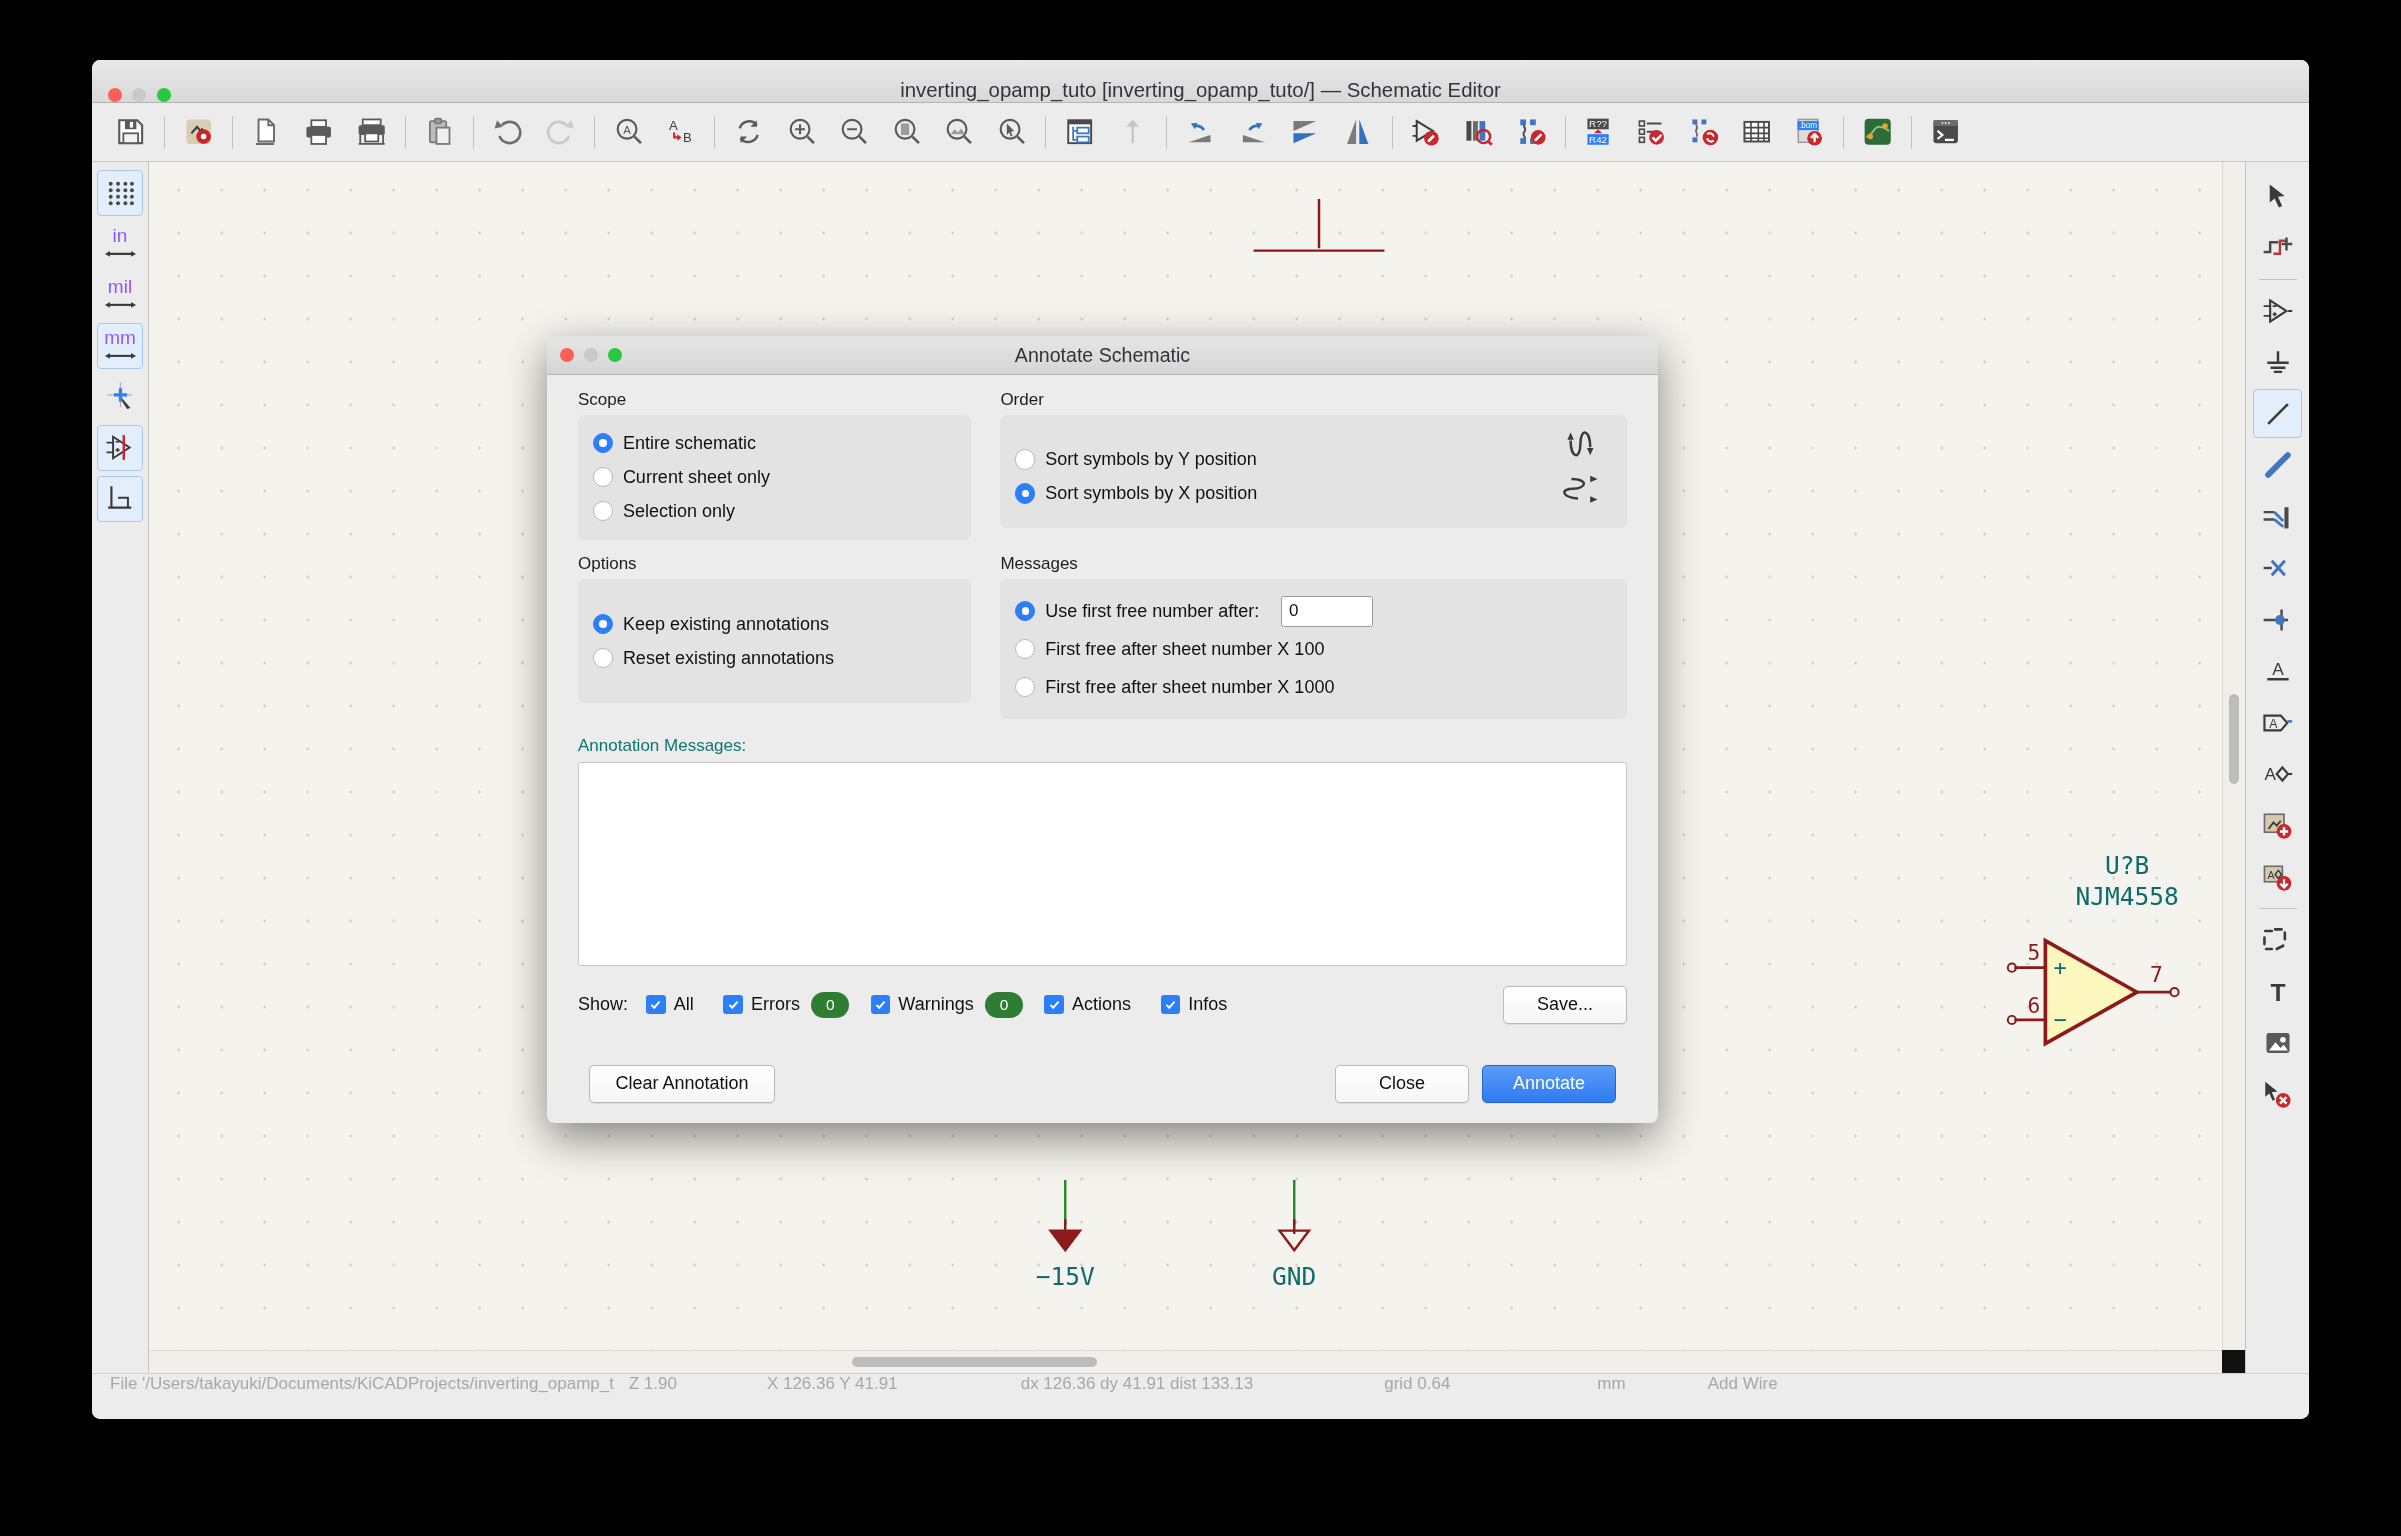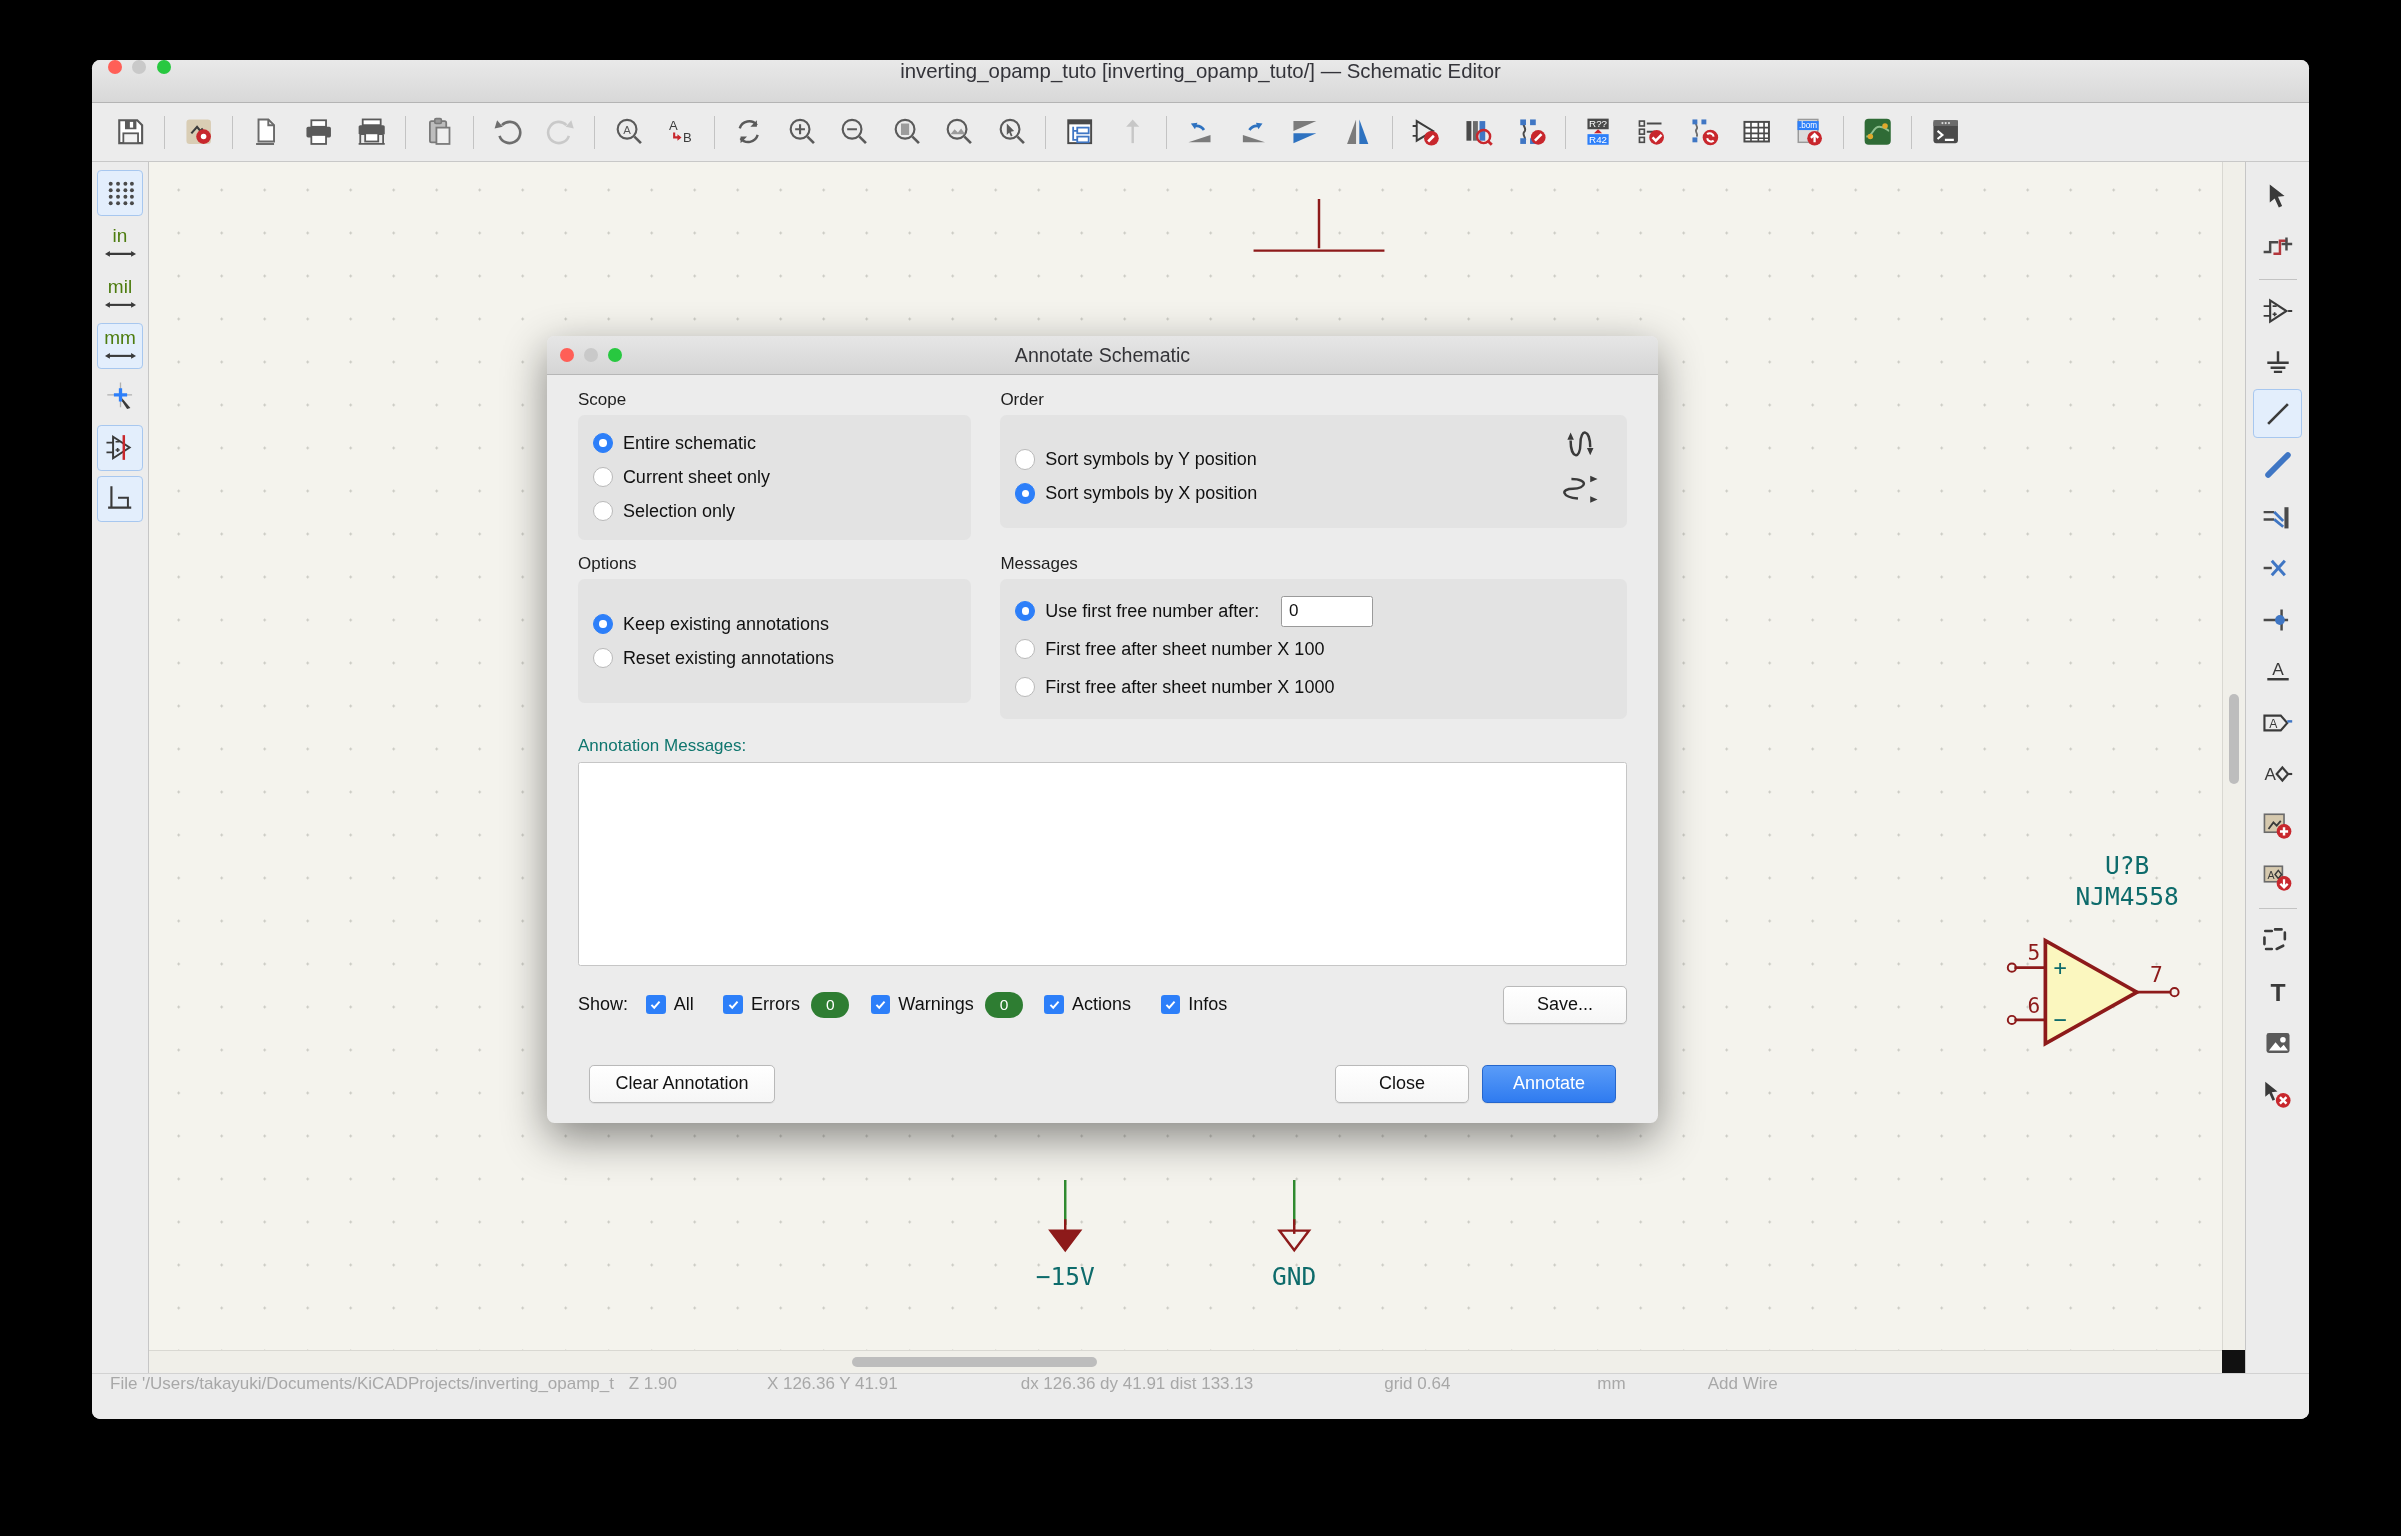--- a/index.html
+++ b/index.html
@@ -19,21 +19,21 @@
     border-radius: 8.2px;
     box-shadow: 0 6.5px 24.5px rgba(0,0,0,.55);
     overflow: hidden;
   }
 
   
   #titlebar {
     height: 43px;
     background: linear-gradient(#e9e9e9,#d8d8d8);
     border-bottom: 0.8px solid #b4b4b4;
-    display: flex; align-items: flex-start;
+    display: flex; align-items: flex-end;
     position: relative;
   }
   .traffic { display: flex; gap: 10.6px; margin-left: 15.5px; }
   .tl-dot { width: 14px; height: 14px; border-radius: 50%; }
   .tl-dot.r { background: #c9c9c9; }
   #win-title {
     position: absolute; left: 0; right: 0; text-align: center;
     font-size: 20.4px; color: #34343a;
   }
 
@@ -64,21 +64,21 @@
     border-right: 0.8px solid #c6c6c6;
     padding-top: 8.2px;
     display: flex; flex-direction: column; align-items: center; gap: 4.9px;
   }
   .rail-btn {
     width: 46px; height: 46px; border-radius: 4.1px;
     display:flex; align-items:center; justify-content:center;
     position: relative;
   }
   .rail-btn.active { background: #e3eefc; border: 0.8px solid #a7c7ef; }
-  .rail-unit { font-size: 19px; color: #4d7c0f; line-height: 1; margin-bottom: 1.6px;}
+  .rail-unit { font-size: 19px; color: #8b5cf6; line-height: 1; margin-bottom: 1.6px;}
 
   #canvas-wrap {
     flex: 1; position: relative; background: #f3f2ec;
     overflow: hidden;
   }
   #canvas {
     position:absolute; inset: 0 23px 23px 0;
     background: #f4f3ed;
     background-image:
       radial-gradient(circle, #c9c9c2 1px, transparent 1.1px);

